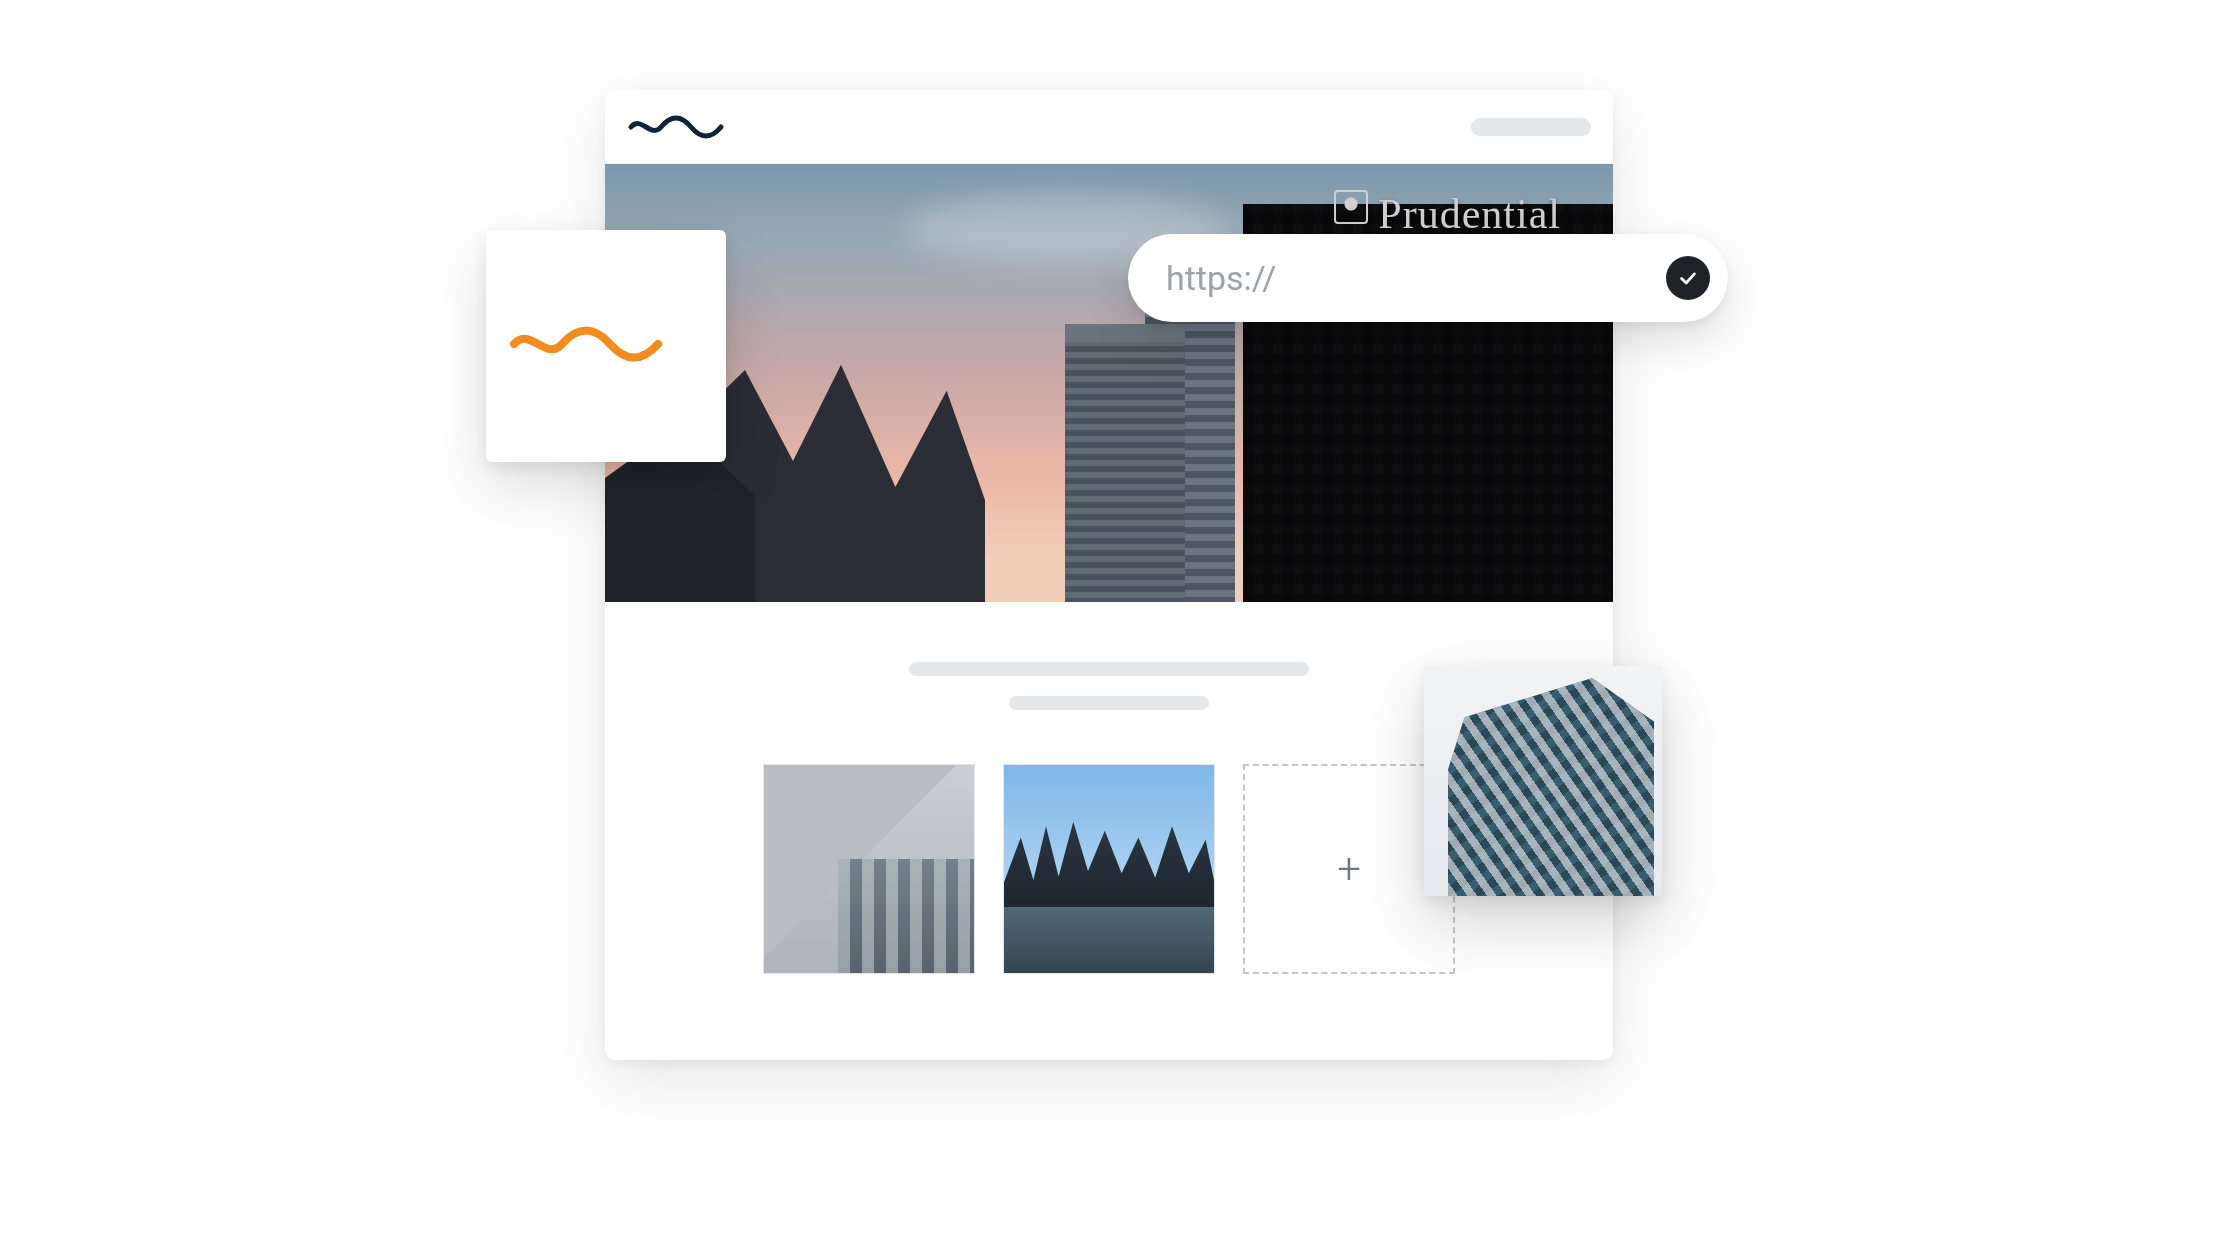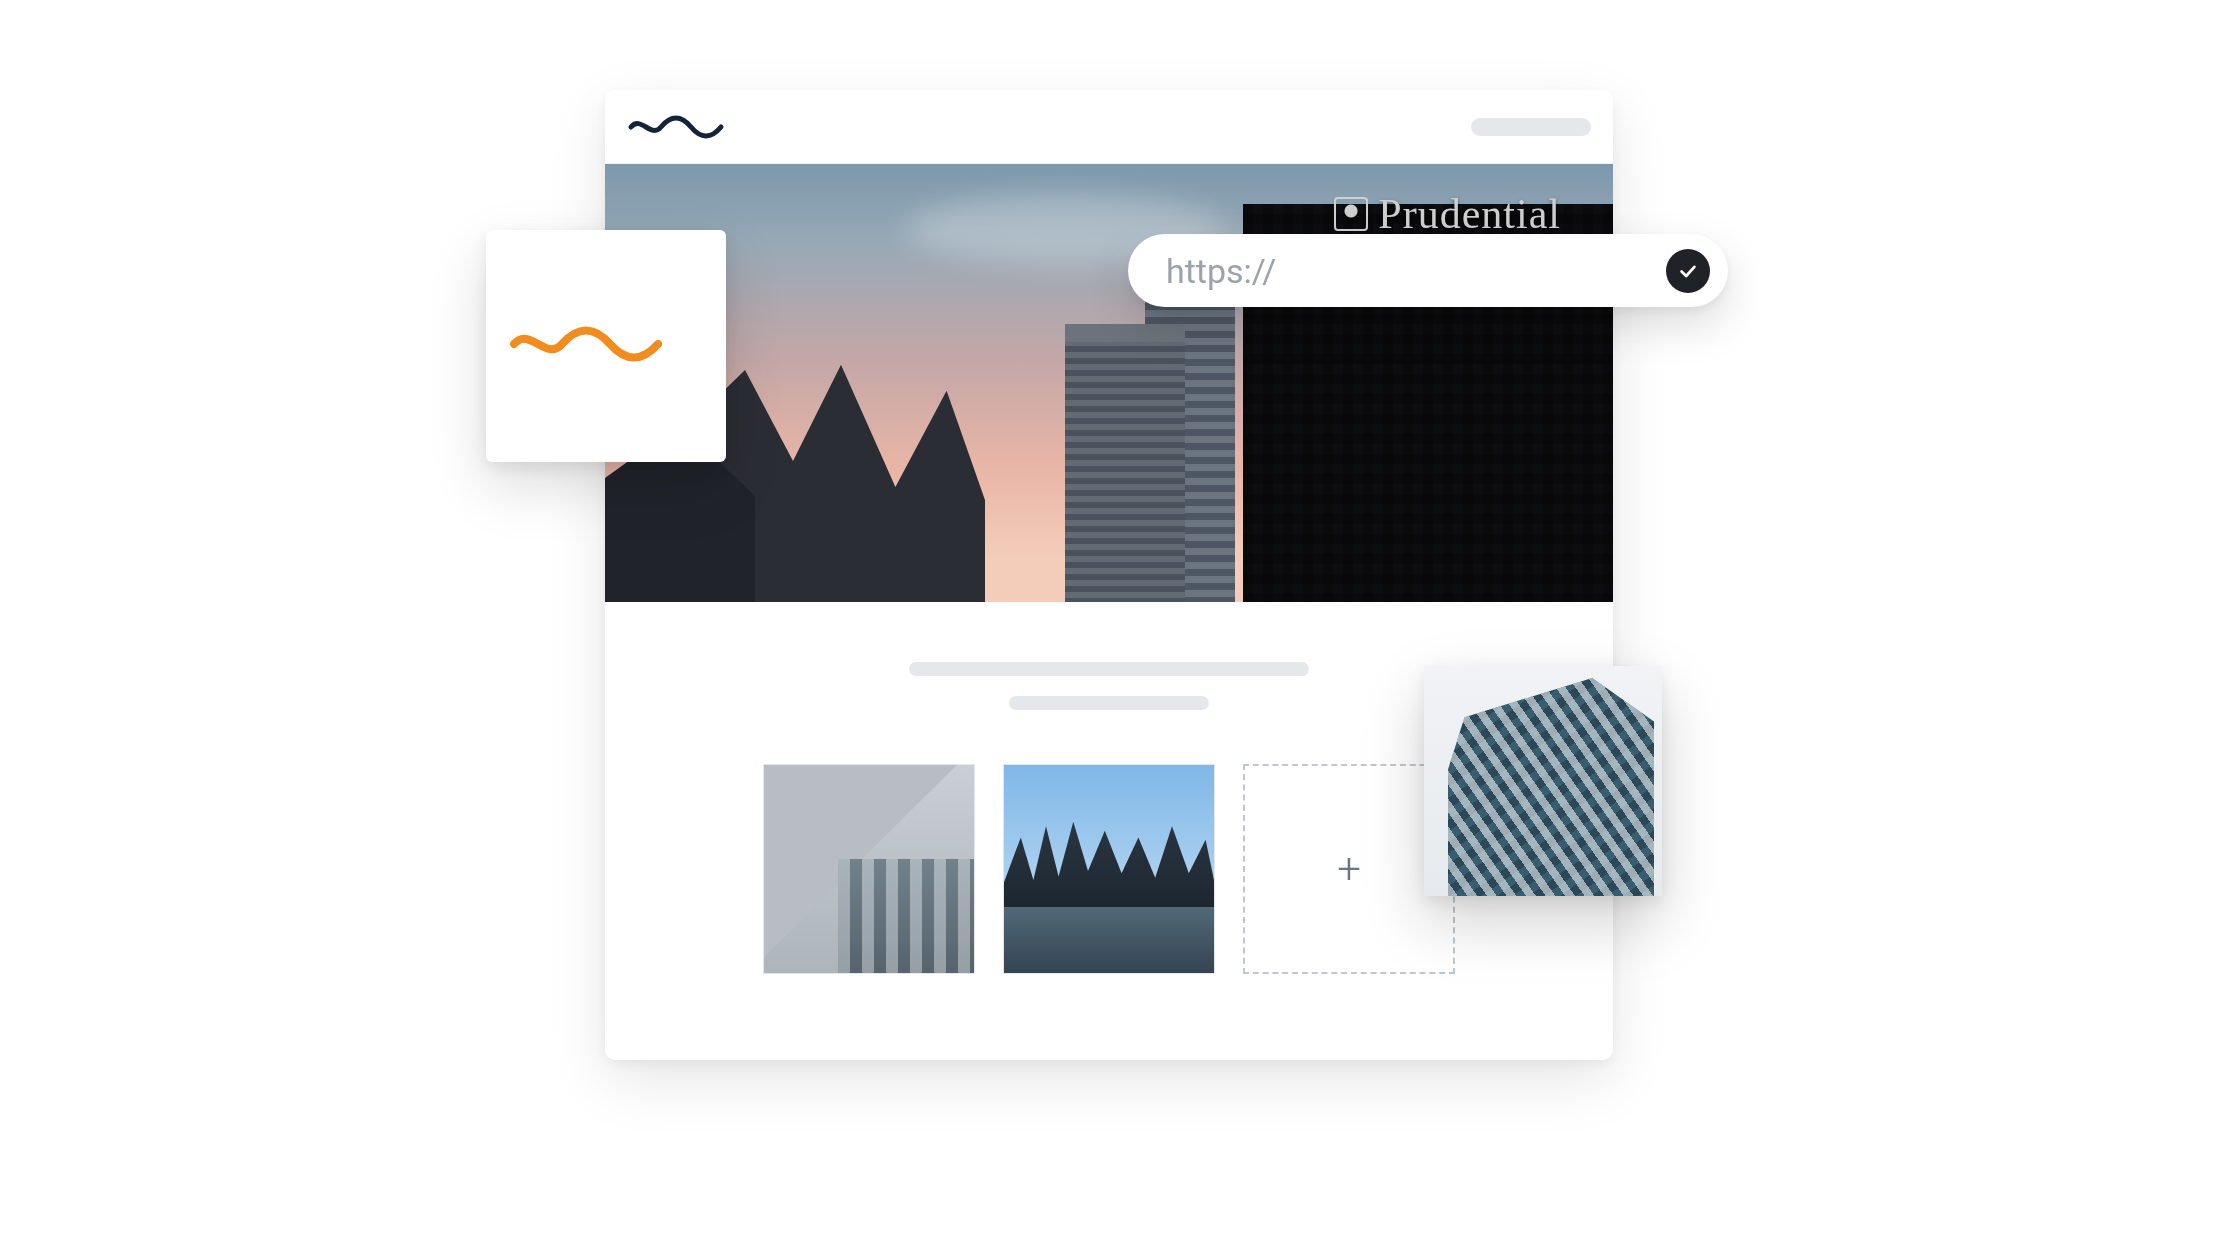--- a/index.html
+++ b/index.html
@@ -86,21 +86,21 @@
       repeating-linear-gradient(0deg,#2c2d30 0 10px,#3a3b40 10px 20px);
     background-blend-mode: multiply;
   }
   .hero .signage {
     position:absolute; top:26px; right:52px;
     color:#cfcfcf;
     font-family: "Times New Roman", Georgia, serif;
     font-size:42px;
     letter-spacing:1px;
     text-shadow:0 2px 4px rgba(0,0,0,0.5);
-    display:flex; align-items:center; gap:10px;
+    display:flex; align-items:flex-start; gap:10px;
   }
   .hero .signage .emblem{
     width:34px;height:34px;border:2px solid #cfcfcf;border-radius:4px;
     background:
       radial-gradient(circle at 50% 40%, #cfcfcf 6px, transparent 7px);
   }
 
   
   .lower {
     padding: 60px 40px 40px;
@@ -157,21 +157,21 @@
     width:240px; height:232px;
     background:#fff; border-radius:6px;
     box-shadow:0 24px 60px rgba(0,0,0,0.14), 0 6px 16px rgba(0,0,0,0.08);
     display:flex; align-items:center; justify-content:center;
   }
 
   
   .url-pill {
     position:absolute;
     left:1128px; top:234px;
-    width:600px; height:73px;
+    width:600px; height:88px;
     background:#fff; border-radius:46px;
     box-shadow:0 18px 46px rgba(0,0,0,0.14), 0 4px 10px rgba(0,0,0,0.06);
     display:flex; align-items:center;
     padding:0 18px 0 38px;
     gap:10px;
   }
   .url-scheme { color:#9aa2aa; font-size:34px; }
   .url-domain { color:#1b1e22; font-size:34px; }
   .check-badge {
     margin-left:auto;

